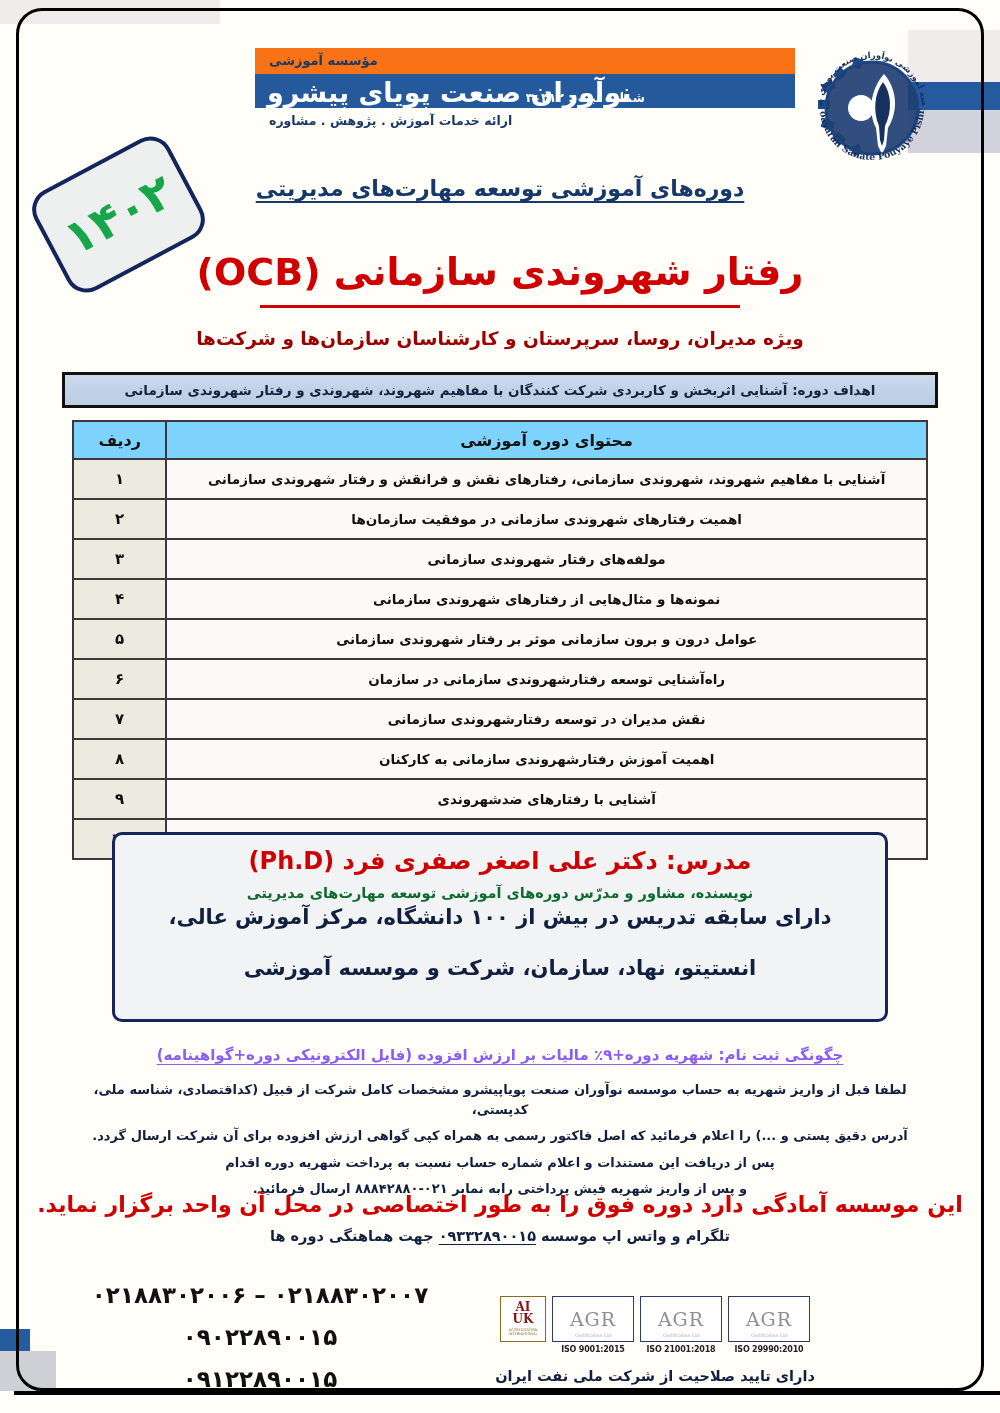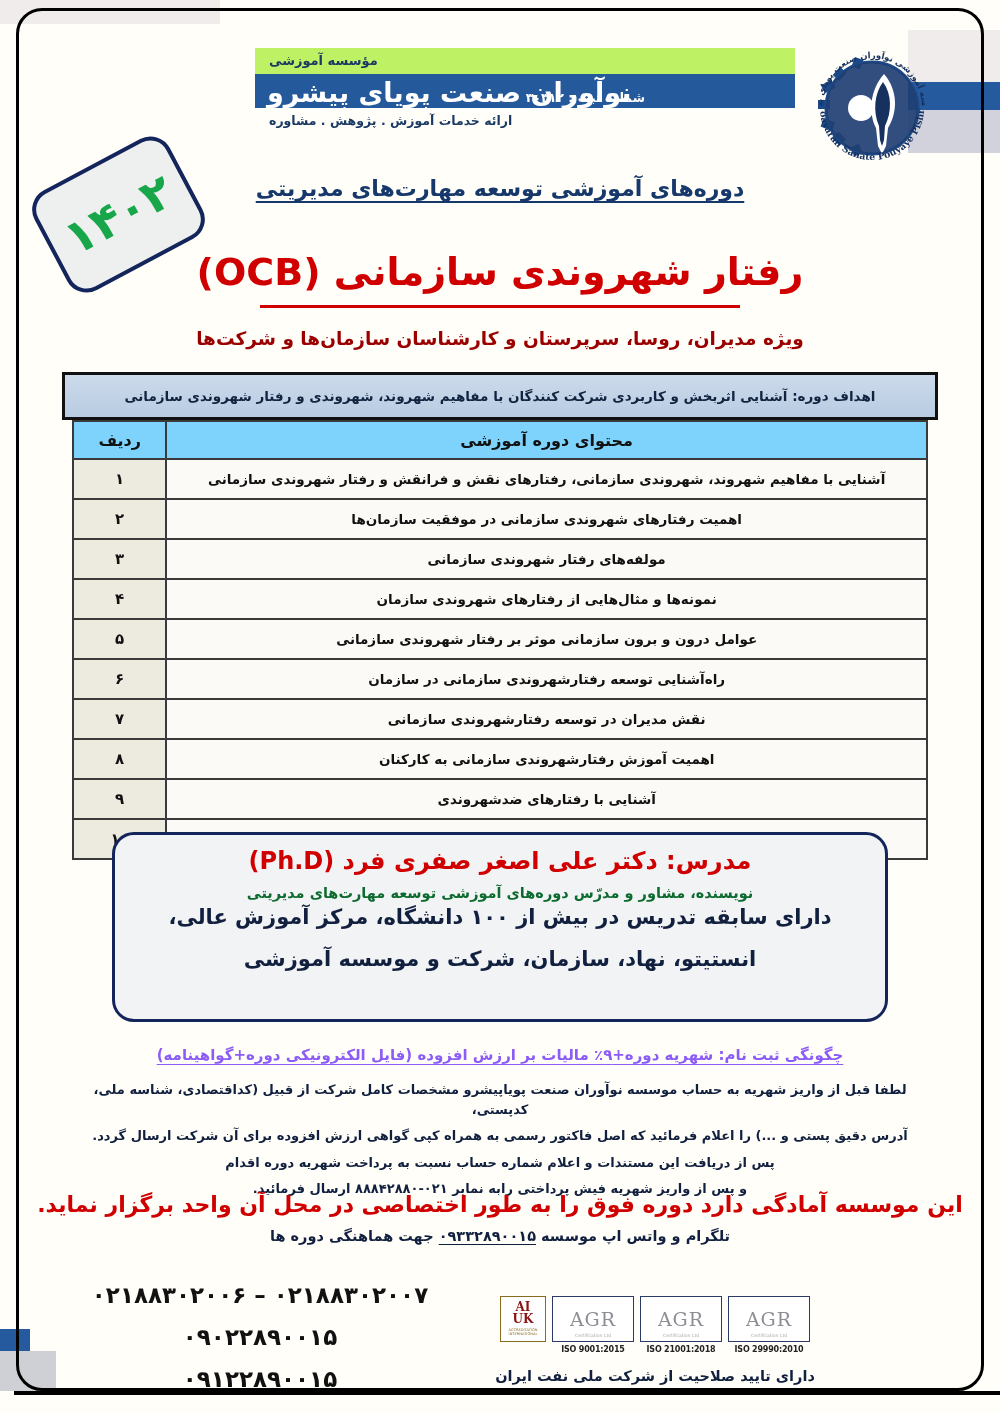--- a/index.html
+++ b/index.html
@@ -34,21 +34,21 @@
   .deco-bl-grey{left:0;bottom:22px;width:56px;height:40px;background:#cfd0d5;}
   .deco-tl-grey{left:0;top:0px;width:220px;height:24px;background:#efeceb;}
 
   
   .header{position:absolute;top:40px;left:0;right:0;height:160px;}
   .logo-circle{
     position:absolute;right:62px;top:2px;width:132px;height:132px;
   }
   .letterhead{position:absolute;right:205px;top:8px;width:540px;text-align:left;}
   .lh-top{
-    background:#bef264;height:26px;line-height:26px;
+    background:#f97316;height:26px;line-height:26px;
     text-align:left;padding-left:14px;
     font-size:13px;font-weight:bold;color:#1b3a63;
     direction:rtl;
   }
   .lh-bar{
     background:#245a9b;height:34px;position:relative;
   }
   .lh-name{
     position:absolute;left:12px;top:3px;
     color:#fff;font-size:27px;font-weight:bold;
@@ -91,21 +91,21 @@
   .title-rule{
     position:absolute;top:305px;left:260px;width:480px;height:3px;background:#d00000;
   }
   .audience{
     position:absolute;top:328px;left:0;right:0;text-align:center;
     font-size:18.5px;font-weight:bold;color:#9b0000;
   }
 
   
   .objective{
-    position:absolute;top:372px;left:62px;right:62px;height:48px;
+    position:absolute;top:372px;left:62px;right:62px;height:36px;
     background:linear-gradient(#ccdaeb,#b9cce2);
     border:3px solid #111;
     display:flex;align-items:center;justify-content:center;
     box-sizing:border-box;
   }
   .objective span{
     font-size:13.5px;font-weight:bold;color:#10233f;
   }
 
   
@@ -130,29 +130,29 @@
     width:90px;font-size:15px;font-weight:bold;color:#111;background:#edeae0;
   }
   .tbl th.h-content{width:766px;}
   .tbl th.h-idx{width:90px;}
 
   
   .instructor{
     position:absolute;top:832px;left:112px;right:112px;height:190px;
     background:#f2f3f5;
     border:3px solid #14255c;
-    border-radius:22px;
+    border-radius:10px;
     box-sizing:border-box;
     text-align:center;
     padding-top:12px;
   }
   .ins-name{font-size:24px;font-weight:bold;color:#d00000;}
   .ins-role{font-size:14.5px;font-weight:bold;color:#0d6b2f;margin-top:10px;}
   .ins-exp1{font-size:21px;font-weight:bold;color:#12203f;margin-top:4px;}
-  .ins-exp2{font-size:21px;font-weight:bold;color:#12203f;margin-top:18px;}
+  .ins-exp2{font-size:21px;font-weight:bold;color:#12203f;margin-top:27px;}
 
   
   .reg-head{
     position:absolute;top:1046px;left:0;right:0;text-align:center;
     font-size:15px;font-weight:bold;color:#8b5cf6;
     text-decoration:underline;text-underline-offset:4px;
   }
   .reg-body{
     position:absolute;top:1080px;left:70px;right:70px;
     text-align:center;color:#12203f;
@@ -293,21 +293,21 @@
         </tr>
         <tr>
           <td class="content">اهمیت رفتارهای شهروندی سازمانی در موفقیت سازمان‌ها</td>
           <td class="idx">۲</td>
         </tr>
         <tr>
           <td class="content">مولفه‌های رفتار شهروندی سازمانی</td>
           <td class="idx">۳</td>
         </tr>
         <tr>
-          <td class="content">نمونه‌ها و مثال‌هایی از رفتارهای شهروندی سازمان</td>
+          <td class="content">نمونه‌ها و مثال‌هایی از رفتارهای شهروندی سازمانی</td>
           <td class="idx">۴</td>
         </tr>
         <tr>
           <td class="content">عوامل درون و برون سازمانی موثر بر رفتار شهروندی سازمانی</td>
           <td class="idx">۵</td>
         </tr>
         <tr>
           <td class="content">راه‌آشنایی توسعه رفتارشهروندی سازمانی در سازمان</td>
           <td class="idx">۶</td>
         </tr>

